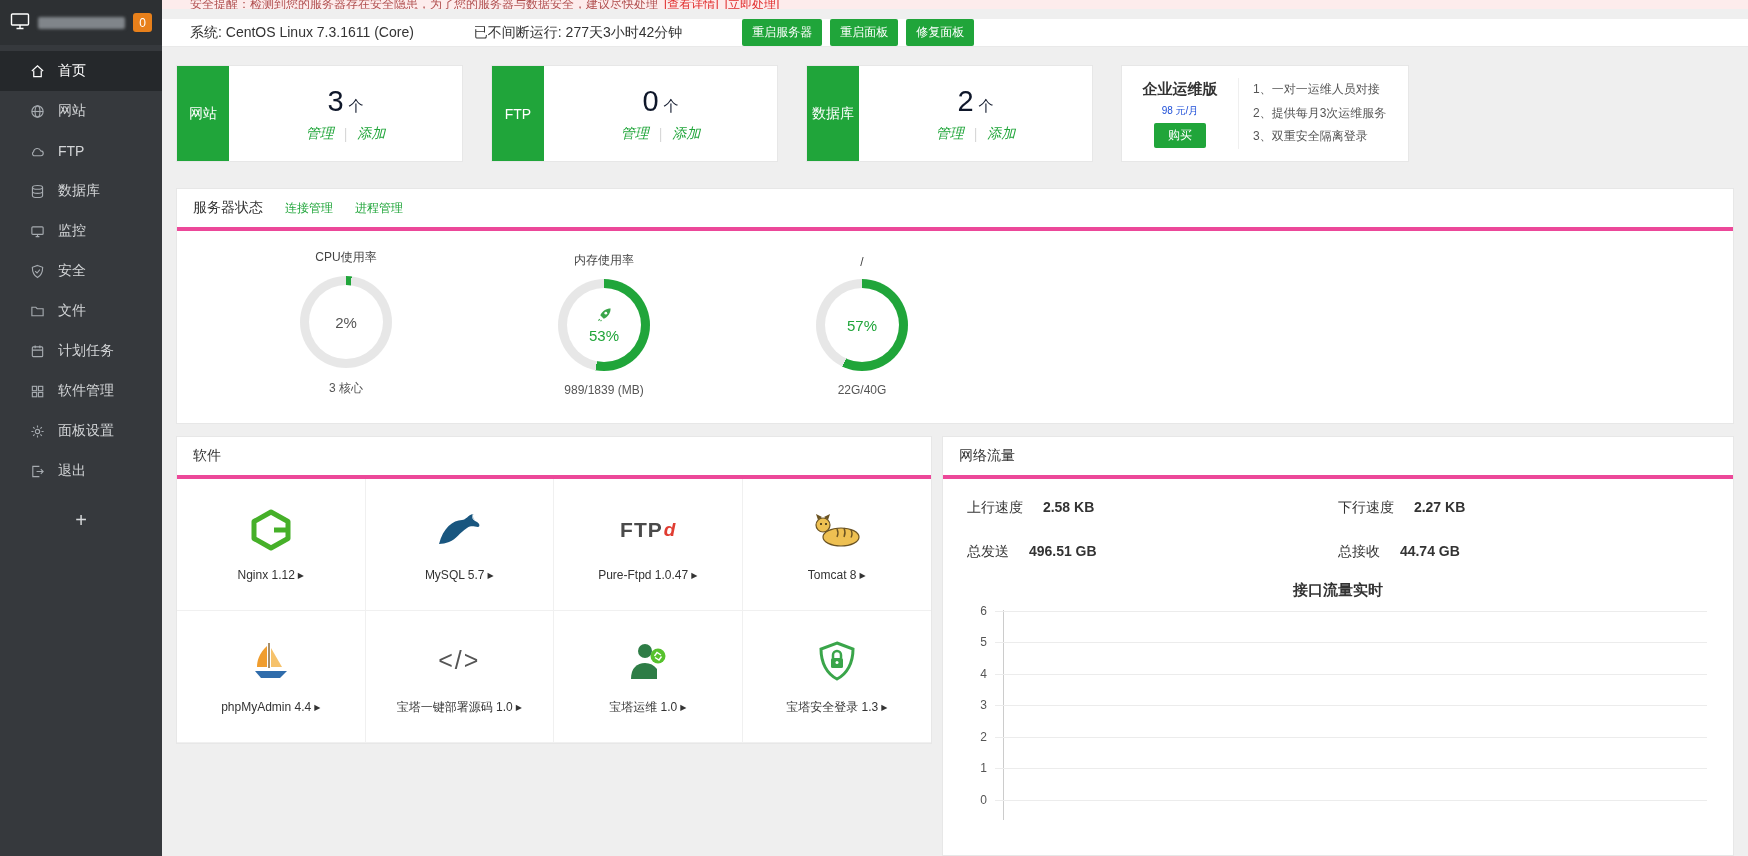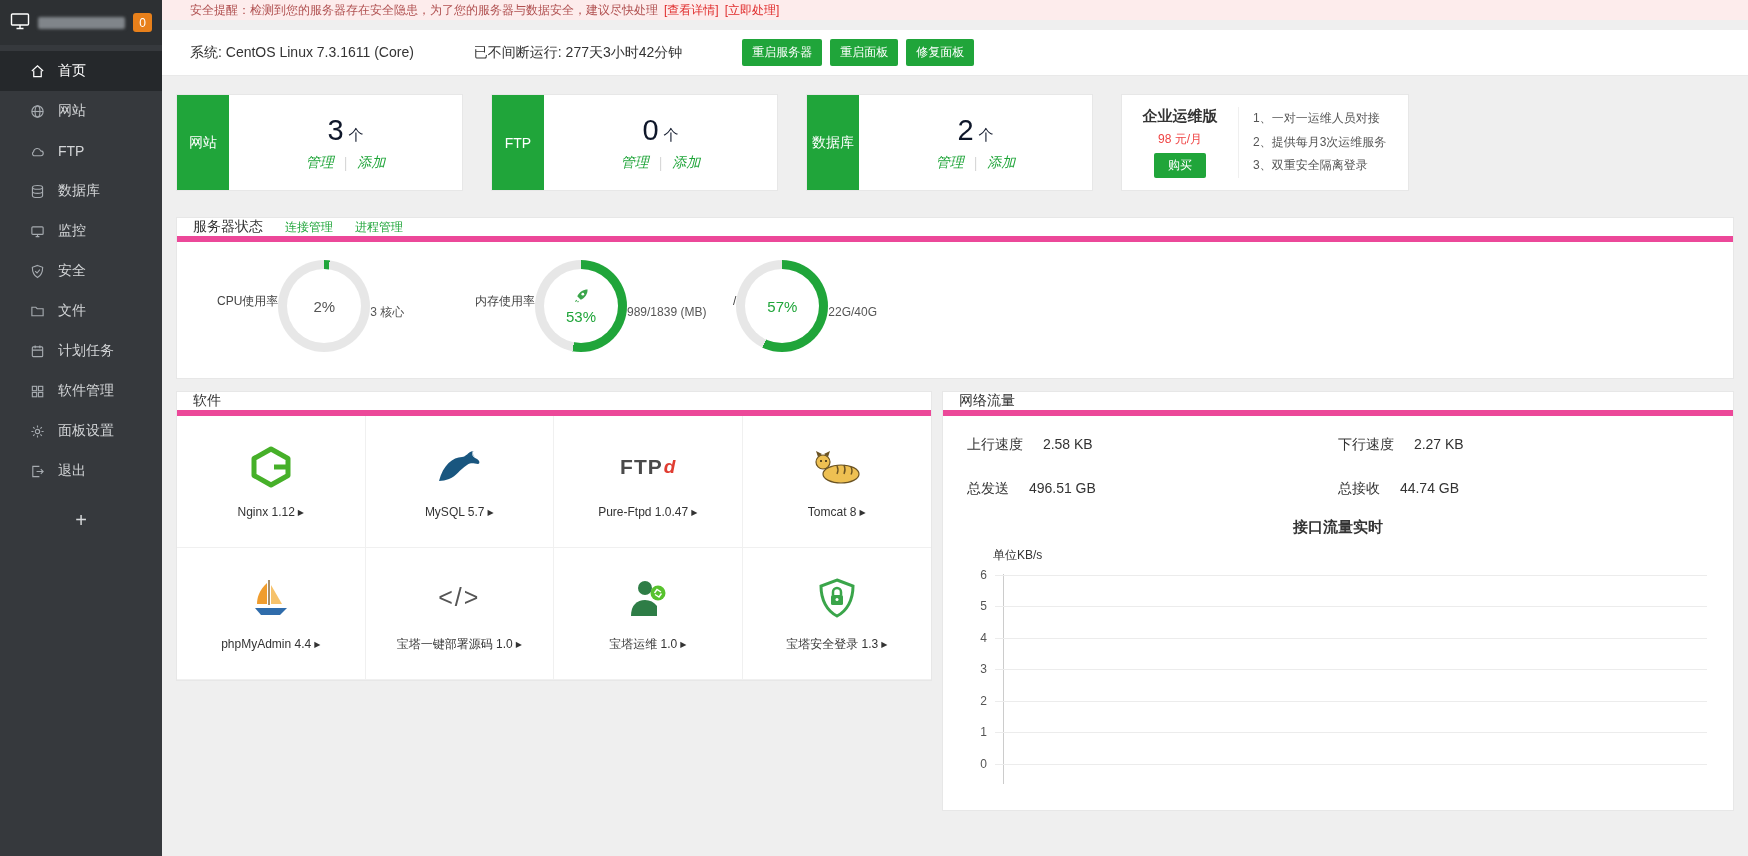--- a/index.html
+++ b/index.html
@@ -49,36 +49,36 @@
   .stat-count { font-size:29px; color:#0f172a; }
   .stat-count .unit { font-size:15px; margin-left:5px; }
   .stat-links { font-size:14px; color:#20a53a; display:flex; gap:10px; align-items:center; }
   .stat-links .div { color:#d8d8d8; }
   .stat-links span[data-interactable="true"] { cursor:pointer;font-style:italic; }
 
   .promo-card { width:288px; height:97px; background:#fff; border:1px solid #e7e7e7;
                 display:flex; align-items:center; padding:10px 0; }
   .promo-left { width:116px; display:flex; flex-direction:column; align-items:center; gap:5px; }
   .promo-title { font-size:15px; font-weight:bold; color:#333; }
-  .promo-price { font-size:12px; color:#ef4444; }
+  .promo-price { font-size:10px; color:#1d4ed8; }
   .promo-buy { background:#20a53a; color:#fff; border:none; font-size:12px; padding:4px 14px;
                border-radius:2px; cursor:pointer; font-family:inherit; }
   .promo-feats { flex:1; border-left:1px solid #efefef; padding-left:14px;
                  font-size:12px; color:#555; line-height:1.95; }
 
   
   .panel { background:#fff; border:1px solid #e7e7e7; }
-  .panel-header { height:24px; display:flex; align-items:center; gap:22px; padding:0 16px;
-                  border-bottom:6px solid #ec4899; font-size:14px; color:#333; }
+  .panel-header { height:42px; display:flex; align-items:center; gap:22px; padding:0 16px;
+                  border-bottom:4px solid #ec4899; font-size:14px; color:#333; }
   .plink { font-size:12px; color:#20a53a; cursor:pointer; }
 
   
   .status-panel { margin-bottom:12px; }
   .status-body { display:flex; padding:18px 0 26px 40px; }
-  .gauge { width:258px; display:flex; flex-direction:row; align-items:center; }
+  .gauge { width:258px; display:flex; flex-direction:column; align-items:center;justify-content:flex-end; }
   .gauge-label { font-size:12px; color:#444; margin-bottom:10px; }
   .donut { width:92px; height:92px; border-radius:50%; position:relative; }
   .donut-inner { position:absolute; inset:9px; background:#fff; border-radius:50%;
                  display:flex; flex-direction:column; align-items:center; justify-content:center; gap:2px; }
   .donut-value { font-size:15px; color:#20a53a; }
   .donut-value.dim { color:#555; }
   .gauge-sub { font-size:12px; color:#555; margin-top:12px; }
 
   
   .bottom-row { display:flex; gap:10px; align-items:flex-start; }
@@ -91,21 +91,21 @@
   .soft-name { font-size:12px; color:#333; display:flex; align-items:center; }
   .soft-name .arrow { font-size:8px; color:#333; margin-left:3px; }
   .ftpd-logo { font-weight:bold; }
   .ftpd-logo .ftp-t { font-size:21px; color:#4a4a4a; letter-spacing:1px; }
   .ftpd-logo .ftp-d { font-size:19px; color:#e03c31; font-style:italic; margin-left:1px; }
   .code-logo { font-size:25px; color:#555; letter-spacing:2px; }
 
   
   .network-panel { flex:1; min-height:420px; }
   .net-stats { display:grid; grid-template-columns:1fr 1fr; padding:20px 24px 6px 24px; row-gap:26px; font-size:14px; color:#333; }
-  .net-stat .v { margin-left:16px; }
+  .net-stat .v { margin-left:16px;font-weight:bold; }
   .chart-title { text-align:center; font-size:15px; font-weight:bold; color:#333; margin-top:14px; }
   .chart-unit { font-size:12px; color:#333; margin:10px 0 4px 50px; }
   .chart-grid { position:relative; margin:4px 26px 0 24px; height:210px; }
   .chart-grid::before { content:''; position:absolute; left:36px; top:6px; height:210px; border-left:1px solid #ccc; }
   .tick { position:absolute; left:0; right:0; display:flex; align-items:center; }
   .tick-label { width:28px; text-align:right; padding-right:8px; font-size:12px; color:#555; }
   .tick-line { flex:1; border-top:1px solid #ececec; }
 </style>
 </head>
 <body>
@@ -473,21 +473,20 @@
             <div class="net-stat" data-interactable="false">
               <span data-interactable="false">总发送</span>
               <span class="v" data-interactable="false">496.51 GB</span>
             </div>
             <div class="net-stat" data-interactable="false">
               <span data-interactable="false">总接收</span>
               <span class="v" data-interactable="false">44.74 GB</span>
             </div>
           </div>
           <div class="chart-title" data-interactable="false">接口流量实时</div>
-          <div class="chart-unit" data-interactable="false">单位KB/s</div>
           <div class="chart-grid" data-interactable="false">
             <div class="tick" style="top:0px" data-interactable="false">
                 <span class="tick-label">6</span>
                 <span class="tick-line"></span>
               </div>
             <div class="tick" style="top:31px" data-interactable="false">
                 <span class="tick-label">5</span>
                 <span class="tick-line"></span>
               </div>
             <div class="tick" style="top:63px" data-interactable="false">

